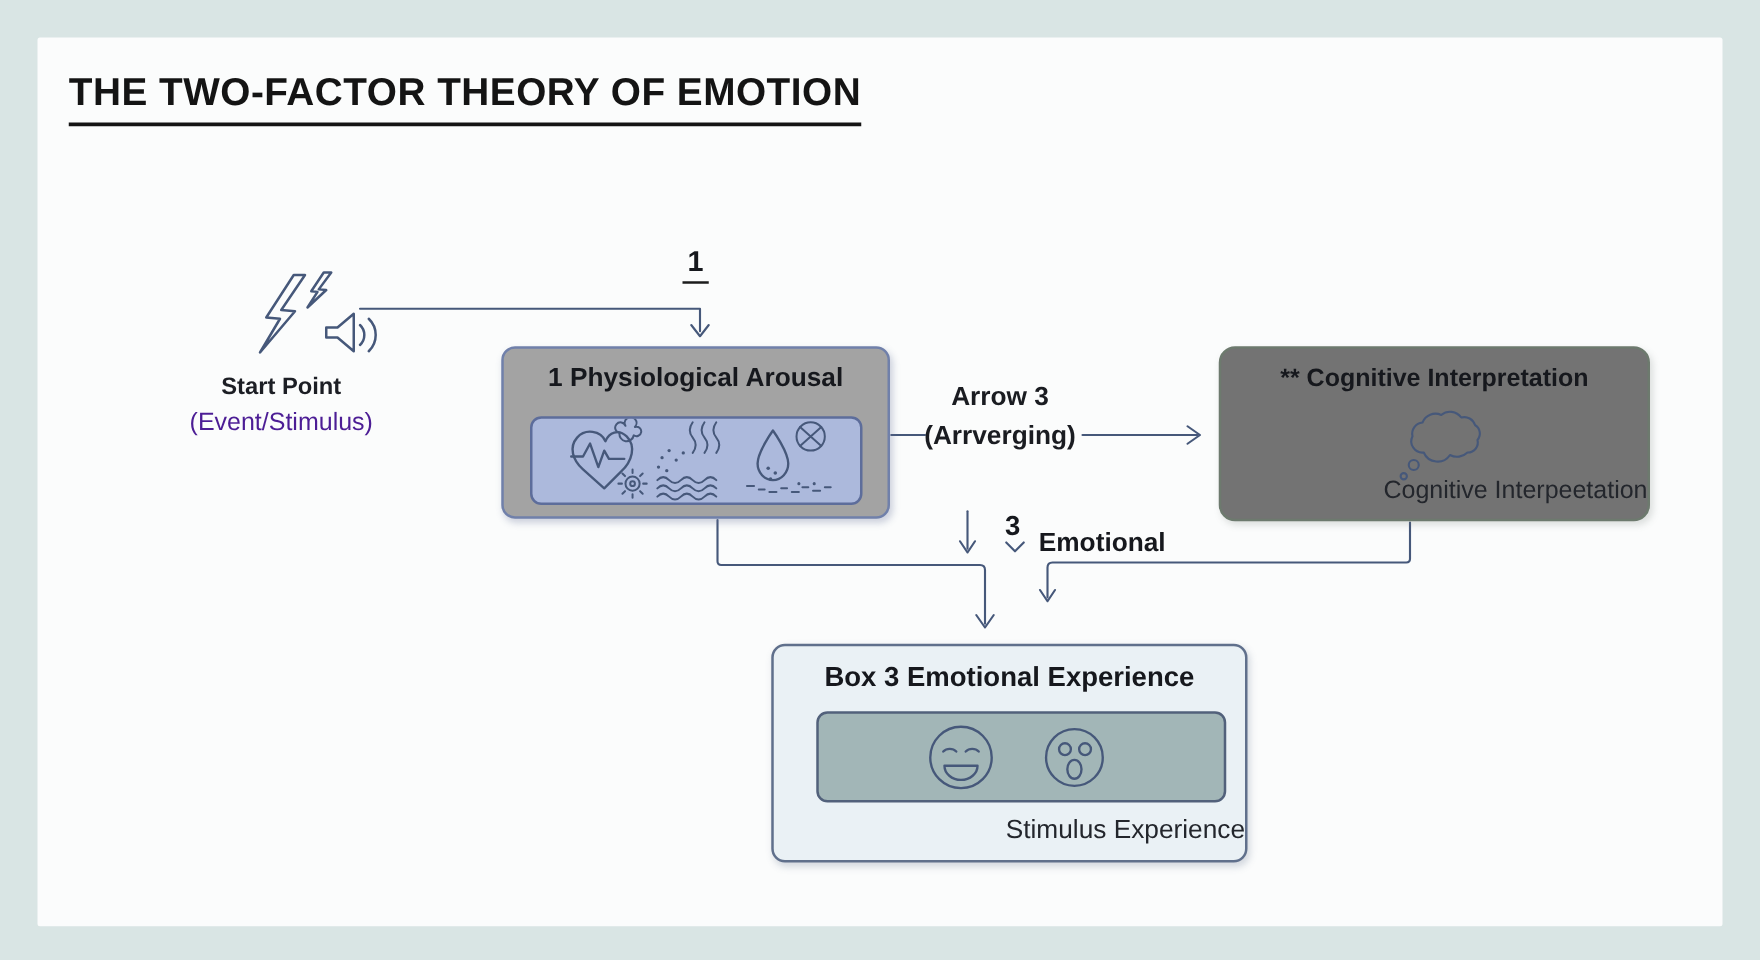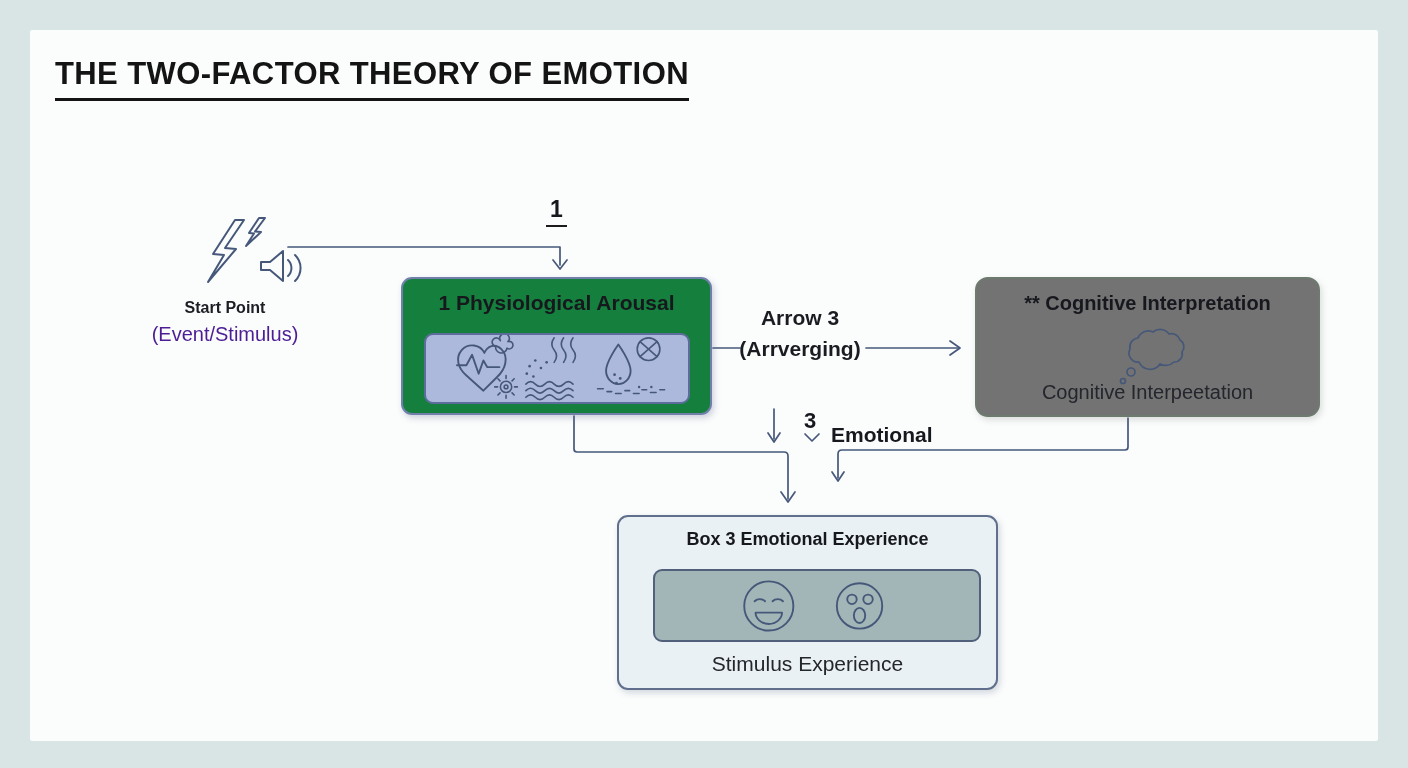--- a/index.html
+++ b/index.html
@@ -19,45 +19,45 @@
   .title{
     position:absolute;left:55px;top:56px;margin:0;
     font-size:31px;font-weight:bold;letter-spacing:.4px;color:#141414;
     border-bottom:3px solid #141414;padding-bottom:6px;
   }
   .connectors{position:absolute;left:0;top:0;pointer-events:none;}
 
   
   .start-icon{position:absolute;left:195px;top:214px;}
   .start-labels{position:absolute;left:115px;top:299px;width:220px;text-align:center;}
-  .start-label{font-size:16px;font-weight:bold;color:#1c1e24;}
+  .start-label{font-size:19px;font-weight:bold;color:#1c1e24;}
   .start-sublabel{font-size:20px;margin-top:6px;color:#4c1d95;}
 
   
   .lbl-1{
     position:absolute;left:546px;top:196px;
     font-size:23px;font-weight:600;
     border-bottom:2px solid #1c1c1c;padding:0 4px 2px;
   }
   .lbl-3{position:absolute;left:804px;top:408px;font-size:22px;font-weight:600;}
   .lbl-arrverging{position:absolute;left:831px;top:423px;font-size:21px;font-weight:bold;}
 
   .arrow2-label{
     position:absolute;left:733px;top:302px;width:134px;text-align:center;
     font-size:21px;font-weight:bold;line-height:31px;color:#1a1c21;
   }
 
   
   .box{position:absolute;box-sizing:border-box;}
   .box-title{text-align:center;font-weight:bold;color:#16181d;}
-  .box-caption{position:absolute;left:0;right:0;text-align:center;font-size:20px;color:#23262c;}
+  .box-caption{position:absolute;left:0;right:0;text-align:right;font-size:20px;color:#23262c;}
 
   .box-arousal{
     left:401px;top:277px;width:311px;height:138px;
-    background:#15803d;border:2px solid #7080aa;border-radius:11px;
+    background:#a3a3a3;border:2px solid #7080aa;border-radius:11px;
     box-shadow:2px 3px 6px rgba(96,110,150,.30);
   }
   .box-arousal .box-title{margin-top:12px;font-size:21px;}
   .inner-arousal{
     position:absolute;left:21px;top:54px;width:266px;height:71px;
     background:#acb9dc;border:2px solid #5d6d9b;border-radius:9px;box-sizing:border-box;
   }
 
   .box-cognitive{
     left:975px;top:277px;width:345px;height:140px;
@@ -66,21 +66,21 @@
   }
   .box-cognitive .box-title{margin-top:13px;font-size:20px;}
   .cloud-icon{position:absolute;left:130px;top:33px;}
   .box-cognitive .box-caption{bottom:11px;}
 
   .box-emotion{
     left:617px;top:515px;width:381px;height:175px;
     background:#eaf1f5;border:2px solid #60708c;border-radius:11px;
     box-shadow:2px 3px 6px rgba(96,110,140,.25);
   }
-  .box-emotion .box-title{margin-top:12px;font-size:18px;}
+  .box-emotion .box-title{margin-top:12px;font-size:22px;}
   .inner-emotion{
     position:absolute;left:34px;top:52px;width:328px;height:73px;
     background:#a2b6b7;border:2px solid #52617b;border-radius:9px;box-sizing:border-box;
   }
   .box-emotion .box-caption{bottom:12px;font-size:21px;}
 
   svg .stroke{fill:none;stroke:#46587a;stroke-width:2;stroke-linecap:round;stroke-linejoin:round;}
   svg .thin{fill:none;stroke:#46587a;stroke-width:1.7;stroke-linecap:round;stroke-linejoin:round;}
   svg .dot{fill:#46587a;stroke:none;}
 </style>

